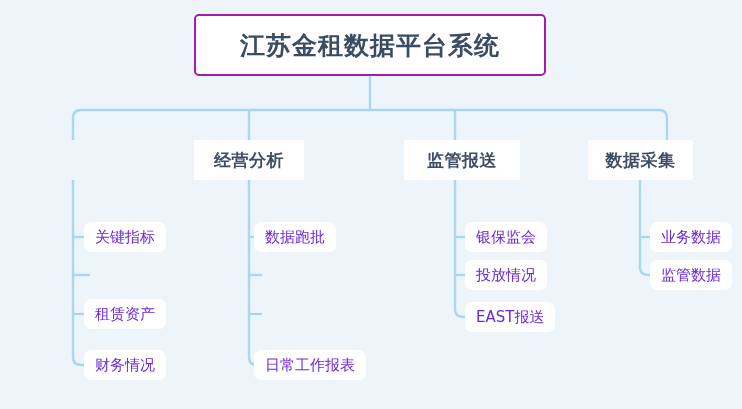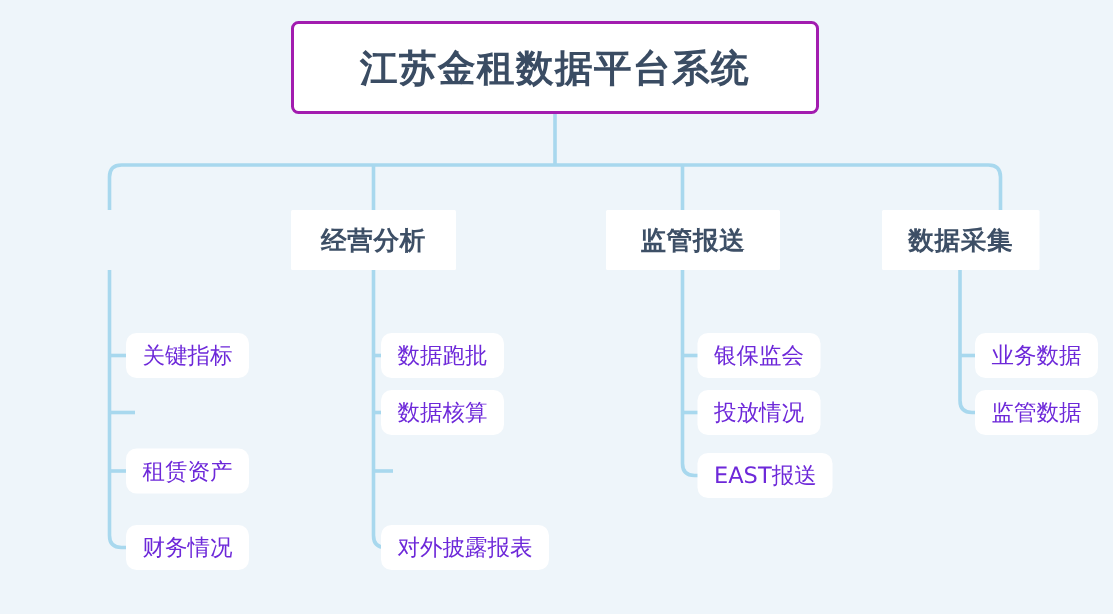--- a/index.html
+++ b/index.html
@@ -116,22 +116,21 @@
 
   <div class="node node-l2 l2-1">经营分析</div>
   <div class="node node-l2 l2-2">监管报送</div>
   <div class="node node-l2 l2-3">数据采集</div>
 
   <div class="node node-l3 leaf-col-0" style="top:222px">关键指标</div>
   <div class="node node-l3 leaf-col-0" style="top:299px">租赁资产</div>
   <div class="node node-l3 leaf-col-0" style="top:350px">财务情况</div>
 
   <div class="node node-l3 leaf-col-1" style="top:222px">数据跑批</div>
-  <div class="node node-l3 leaf-col-1" style="top:260px">数据核算</div>
-  <div class="node node-l3 leaf-col-1" style="top:350px">对外披露报表</div>
+  <div class="node node-l3 leaf-col-1" style="top:350px">日常工作报表</div>
 
   <div class="node node-l3 leaf-col-2" style="top:222px">银保监会</div>
   <div class="node node-l3 leaf-col-2" style="top:260px">投放情况</div>
   <div class="node node-l3 leaf-col-2" style="top:302px">EAST报送</div>
 
   <div class="node node-l3 leaf-col-3" style="top:222px">业务数据</div>
   <div class="node node-l3 leaf-col-3" style="top:260px">监管数据</div>
 
 </div>
 

